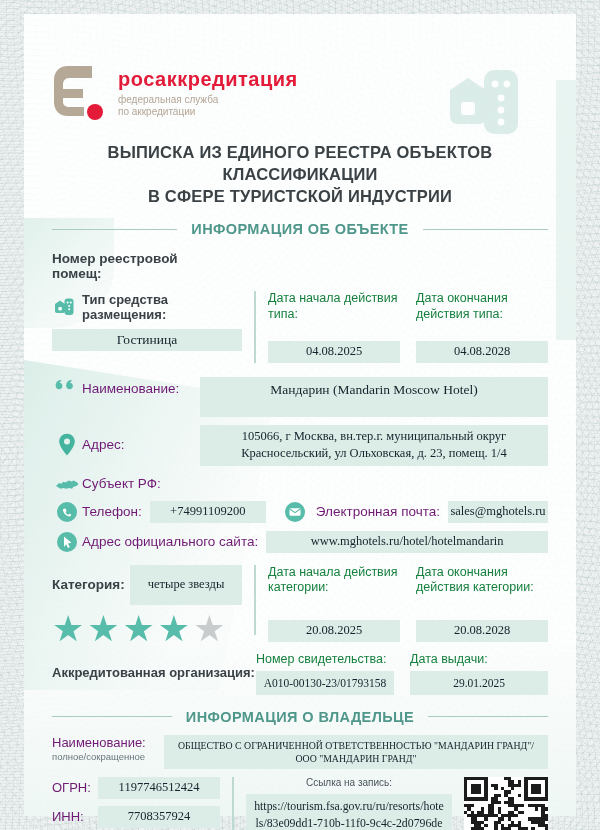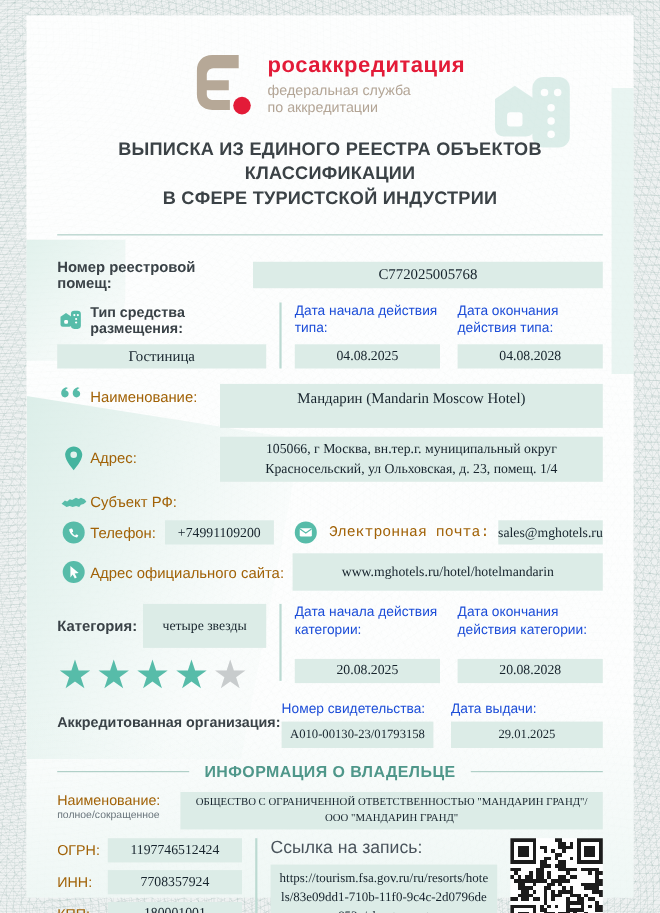--- a/index.html
+++ b/index.html
@@ -25,50 +25,50 @@
     box-sizing:border-box;
     padding:18px 28px 0 28px;
   }
   
   .tint{position:absolute;pointer-events:none;z-index:2;}
   .tint-topleft{left:24px;top:218px;width:90px;height:110px;
     background:linear-gradient(135deg, rgba(214,236,229,.7), rgba(240,248,246,0));border-radius:0 0 60px 0;}
   .content{position:relative;z-index:3;}
 
   
-  .logo-row{display:flex;justify-content:center;align-items:center;gap:14px;height:66px;margin-top:12px;}
+  .logo-row{display:flex;align-items:center;gap:14px;height:66px;margin-top:28px;}
   .brand-text .brand{color:#e31b38;font-weight:bold;font-size:20px;letter-spacing:.5px;}
-  .brand-sub{color:#b3a596;font-size:13px;line-height:1.25;margin-top:3px;}
+  .brand-sub{color:#b3a596;font-size:10px;line-height:1.25;margin-top:3px;}
 
   .title{margin-top:16px;text-align:center;font-weight:bold;color:#3b4246;font-size:16.5px;line-height:1.32;letter-spacing:.2px;}
 
   .sect{display:flex;align-items:center;margin-top:12px;height:20px;}
   .sect .rule{flex:1;height:1px;background:#a9cbc2;}
   .sect .sect-label{margin:0 14px;color:#4f978a;font-weight:bold;font-size:14.5px;letter-spacing:.4px;}
   .label-b{color:#3a4247;font-weight:bold;font-size:13.5px;}
-  .label-g{color:#a16207;font-size:13.5px;}
-  .label-d{color:#1d4ed8;font-size:12.5px;line-height:1.25;}
+  .label-g{color:#701a75;font-size:13.5px;}
+  .label-d{color:#15803d;font-size:12.5px;line-height:1.25;}
 
   .field{
     background:#dcece7;display:flex;align-items:center;justify-content:center;
     font-family:"Liberation Serif",serif;font-size:13.5px;color:#16232c;text-align:center;
   }
 
   .row{display:flex;align-items:center;}
   .reg-row{margin-top:12px;}
   .reg-row .label-b{width:178px;flex:none;}
   .reg-row .field{flex:1;height:24px;}
 
   .type-block{display:flex;margin-top:10px;}
   .type-left{width:190px;flex:none;display:flex;flex-direction:column;}
   .type-left .lbl-row{display:flex;align-items:center;gap:6px;height:32px;}
   .type-left .field{height:22px;margin-top:6px;}
   .vdiv{width:2px;background:#bcdad2;margin:0 12px;flex:none;}
   .dates-grid{flex:1;display:grid;grid-template-columns:1fr 1fr;column-gap:16px;row-gap:0;}
-  .dates-grid .field{height:22px;margin-top:6px;font-size:12.5px;}
+  .dates-grid .field{height:22px;margin-top:18px;font-size:12.5px;}
   .ic{flex:none;display:flex;align-items:center;justify-content:center;}
 
   .name-row{margin-top:14px;display:flex;align-items:flex-start;}
   .name-row .ic{width:30px;margin-top:2px;}
   .name-row .label-g{width:118px;flex:none;margin-top:4px;}
   .name-row .field{flex:1;height:40px;align-items:flex-start;padding-top:5px;box-sizing:border-box;}
 
   .addr-row{margin-top:8px;display:flex;align-items:flex-start;}
   .addr-row .ic{width:30px;margin-top:8px;}
   .addr-row .label-g{width:118px;flex:none;margin-top:12px;}
@@ -79,21 +79,21 @@
   .region-row .label-g{width:118px;flex:none;}
   .region-row .field{flex:1;height:22px;}
 
   .contact-row{margin-top:9px;}
   .contact-row .ic{width:30px;}
   .contact-row .label-g{flex:none;}
   .phone-field{width:116px;height:22px;margin-left:8px;font-size:12.5px;}
   .email-label{margin-left:14px;}
   .email-field{flex:1;height:22px;margin-left:8px;font-size:12.5px;}
   .site-row{margin-top:8px;}
-  .site-field{flex:1;height:34px;margin-left:8px;font-size:12.5px;}
+  .site-field{flex:1;height:22px;margin-left:8px;font-size:12.5px;}
 
   .cat-block{display:flex;margin-top:12px;}
   .cat-left{width:190px;flex:none;}
   .cat-left .cat-top{display:flex;align-items:center;}
   .cat-left .label-b{width:78px;flex:none;}
   .cat-left .field{flex:1;height:40px;font-size:12.5px;}
   .stars{margin-top:4px;font-size:36px;line-height:1.1;letter-spacing:3px;white-space:nowrap;}
   .stars .on{color:#57bca9;}
   .stars .off{color:#c8cccd;}
   .cat-divider{height:70px;align-self:flex-start;}
@@ -109,21 +109,21 @@
   .owner-sub{color:#6a757c;font-size:9.5px;margin-top:1px;}
   .owner-name-row .field{flex:1;height:34px;font-size:9.8px;line-height:1.35;padding:2px 8px;box-sizing:border-box;}
 
   .bottom-block{display:flex;margin-top:8px;align-items:flex-start;}
   .codes-col{width:168px;flex:none;}
   .code-row{display:flex;align-items:center;margin-bottom:7px;}
   .code-row .label-g{width:46px;flex:none;font-size:13px;}
   .code-row .field{flex:1;height:22px;font-size:12.5px;}
   .bottom-div{height:80px;}
   .link-col{flex:1;}
-  .link-label{color:#4a545c;font-size:16px;}
+  .link-label{color:#4a545c;font-size:10px;text-align:center;}
   .link-col .field{margin-top:6px;min-height:46px;font-size:11.8px;line-height:1.45;padding:4px 8px;box-sizing:border-box;word-break:break-all;}
   .qr-wrap{width:84px;height:84px;flex:none;margin-left:12px;background:#fff;}
 
   .watermark-tag{position:absolute;right:44px;top:48px;z-index:2;opacity:.5;}
   svg{display:block;}
 </style>
 </head>
 <body>
 
 <div class="bg-pattern"></div>
@@ -164,26 +164,26 @@
       </span>
     </div>
 
     <div class="title">
       <div>ВЫПИСКА ИЗ ЕДИНОГО РЕЕСТРА ОБЪЕКТОВ КЛАССИФИКАЦИИ</div>
       <div>В СФЕРЕ ТУРИСТСКОЙ ИНДУСТРИИ</div>
     </div>
 
     <div class="sect">
       <span class="rule"></span>
+      <span class="sect-label">ИНФОРМАЦИЯ ОБ ОБЪЕКТЕ</span>
       <span class="rule"></span>
     </div>
 
     <div class="row reg-row">
       <span class="label-b">Номер реестровой помещ:</span>
-      <span class="field">С772025005768</span>
     </div>
 
     <div class="type-block">
       <div class="type-left">
         <div class="lbl-row">
           <span class="ic">
             <svg width="24" height="22" viewBox="0 0 24 22">
               <path d="M3 8 L8 4.5 L13 8 L13 15 Q13 17 11 17 L5 17 Q3 17 3 15 Z" fill="#57bca9"></path>
               <rect x="6.4" y="11" width="3.4" height="3.4" rx="1" fill="#fff"></rect>
               <rect x="12.5" y="2.5" width="9" height="16.5" rx="3" fill="#57bca9"></rect>
@@ -245,21 +245,21 @@
       </span>
       <span class="label-g">Телефон:</span>
       <span class="field phone-field">+74991109200</span>
       <span class="ic email-label">
         <svg width="22" height="22" viewBox="0 0 22 22">
           <circle cx="11" cy="11" r="10" fill="#57bca9"></circle>
           <rect x="5.5" y="7.2" width="11" height="7.6" rx="1.2" fill="#fff"></rect>
           <path d="M5.8 8l5.2 3.6L16.2 8" stroke="#57bca9" stroke-width="1.1" fill="none"></path>
         </svg>
       </span>
-      <span class="label-g" style="margin-left:6px;font-family:Liberation Mono, monospace;">Электронная почта:</span>
+      <span class="label-g" style="margin-left:6px;">Электронная почта:</span>
       <span class="field email-field">sales@mghotels.ru</span>
     </div>
 
     <div class="row contact-row site-row">
       <span class="ic">
         <svg width="22" height="22" viewBox="0 0 22 22">
           <circle cx="11" cy="11" r="10" fill="#57bca9"></circle>
           <path d="M8 5.5l7.5 6.3-3.6.6 1.9 3.6-1.8.9-1.9-3.6-2.1 2.6z" fill="#fff"></path>
         </svg>
       </span>

